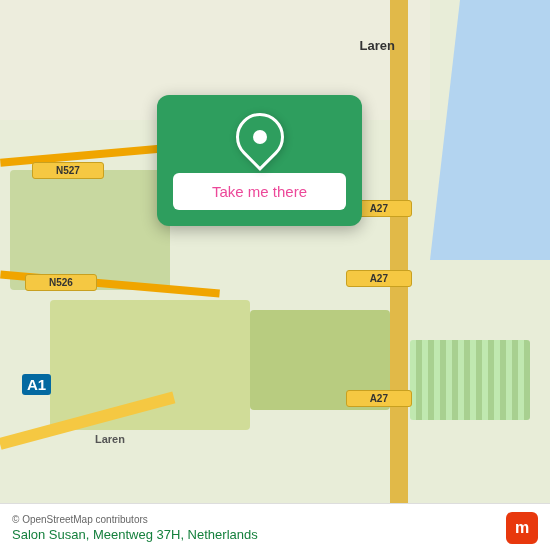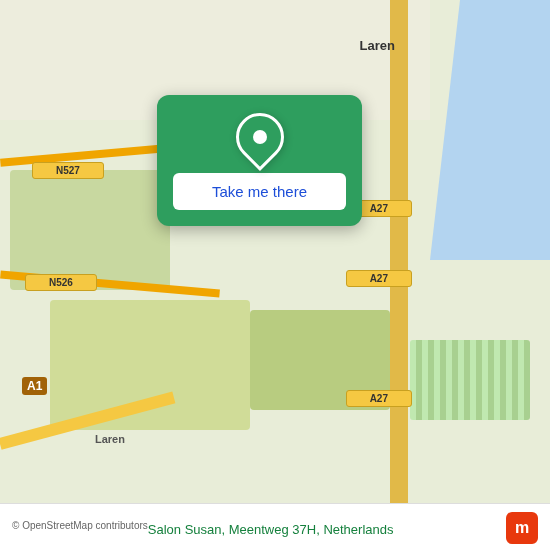--- a/index.html
+++ b/index.html
@@ -149,23 +149,23 @@
       color: #333;
       font-size: 10px;
       font-weight: bold;
       padding: 2px 23px;
       border-radius: 3px;
       border: 1px solid #c8a020;
     }
 
     .road-label-green {
       position: absolute;
-      background-color: #a16207;
+      background-color: #0369a1;
       color: white;
-      font-size: 12px;
+      font-size: 15px;
       font-weight: bold;
       padding: 2px 5px;
       border-radius: 3px;
     }
 
     
     .town-label {
       position: absolute;
       font-size: 13px;
       font-weight: bold;
@@ -212,21 +212,21 @@
     .popup-pin-inner {
       width: 14px;
       height: 14px;
       background-color: white;
       border-radius: 50%;
       transform: rotate(45deg);
     }
 
     .popup-btn {
       background-color: white;
-      color: #1d4ed8;
+      color: #ec4899;
       border: none;
       border-radius: 6px;
       padding: 10px 28px;
       font-size: 15px;
       font-weight: 500;
       cursor: pointer;
       width: 100%;
       text-align: center;
     }
 
@@ -239,21 +239,21 @@
       background-color: white;
       padding: 8px 12px 6px;
       border-top: 1px solid #ddd;
       display: flex;
       align-items: center;
       justify-content: space-between;
     }
 
     .bottom-left {
       display: flex;
-      flex-direction: row;
+      flex-direction: column;
     }
 
     .osm-credit {
       font-size: 10px;
       color: #666;
     }
 
     .location-name {
       font-size: 13px;
       font-weight: 400;

